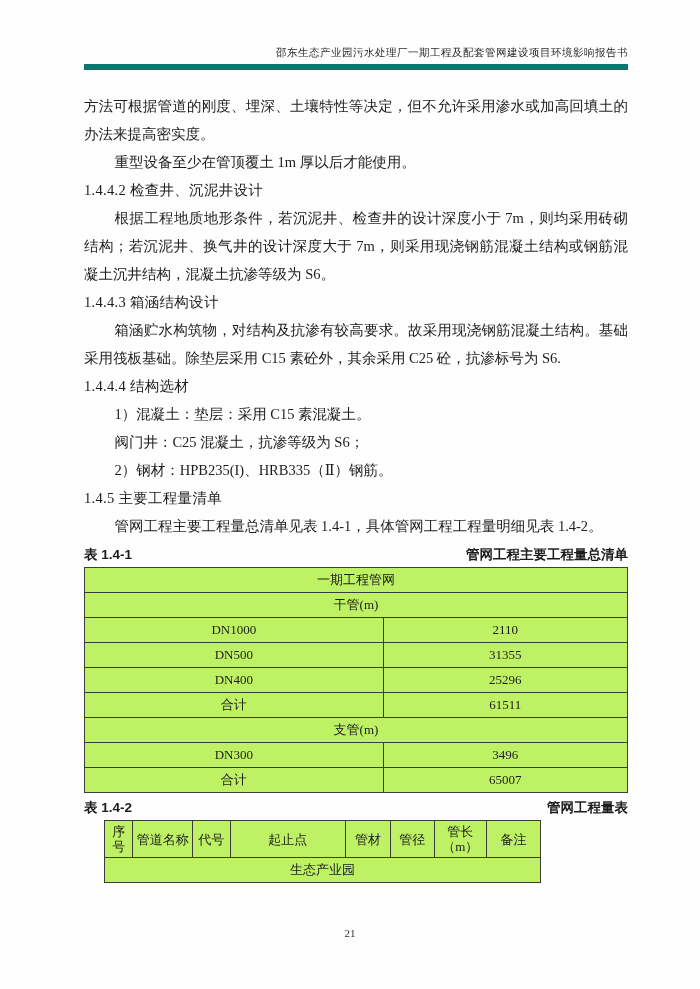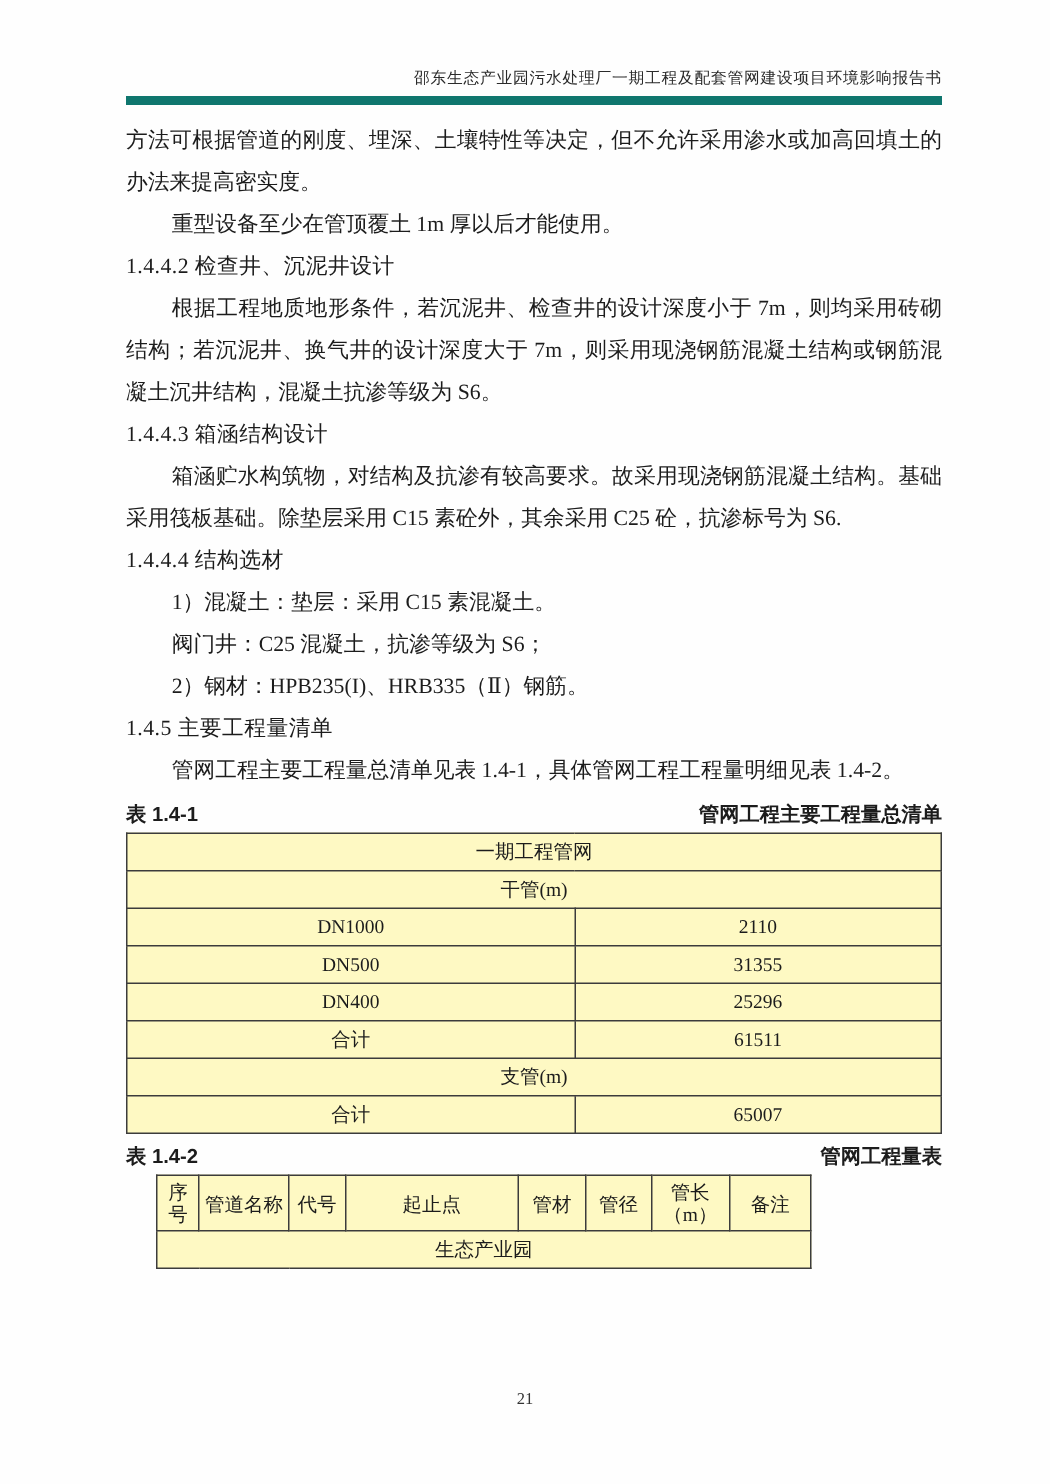--- a/index.html
+++ b/index.html
@@ -44,21 +44,21 @@
     left: 84px;
     width: 544px;
   }
   .content p {
     margin: 0;
     font-size: 14.5px;
     line-height: 28px;
     text-align: justify;
   }
   p.body { text-indent: 2.1em; }
-  p.body-noindent { text-indent: 0; }
+  p.body-noindent { text-indent: 0; margin-top: 12px; }
   p.heading { text-indent: 0; letter-spacing: 0.3px; }
 
   
   .table-caption {
     position: relative;
     height: 24px;
     margin-top: 3px;
     font-family: "Liberation Sans", "DejaVu Sans", sans-serif;
     font-weight: bold;
     font-size: 13.5px;
@@ -72,21 +72,21 @@
   .cap-title {
     position: absolute;
     left: 0;
     right: 0;
     text-align: right;
   }
   
   table {
     border-collapse: collapse;
     table-layout: fixed;
-    background: #fef9c3;
+    background: #bef264;
   }
   td, th {
     border: 1px solid #3c3c3c;
     font-size: 13px;
     font-weight: normal;
     text-align: center;
     vertical-align: middle;
     padding: 3px 4px;
     line-height: 16px;
     font-family: "Liberation Serif", "DejaVu Serif", serif;
@@ -180,20 +180,24 @@
             <td>25296</td>
           </tr>
           <tr>
             <td>合计</td>
             <td>61511</td>
           </tr>
           <tr>
             <td colspan="2">支管(m)</td>
           </tr>
           <tr>
+            <td>DN300</td>
+            <td>3496</td>
+          </tr>
+          <tr>
             <td>合计</td>
             <td>65007</td>
           </tr>
         </tbody>
     </table>
 
     <div class="table-caption">
       <span class="cap-title">管网工程量表</span>
       <span class="cap-label">表 1.4-2</span>
     </div>

